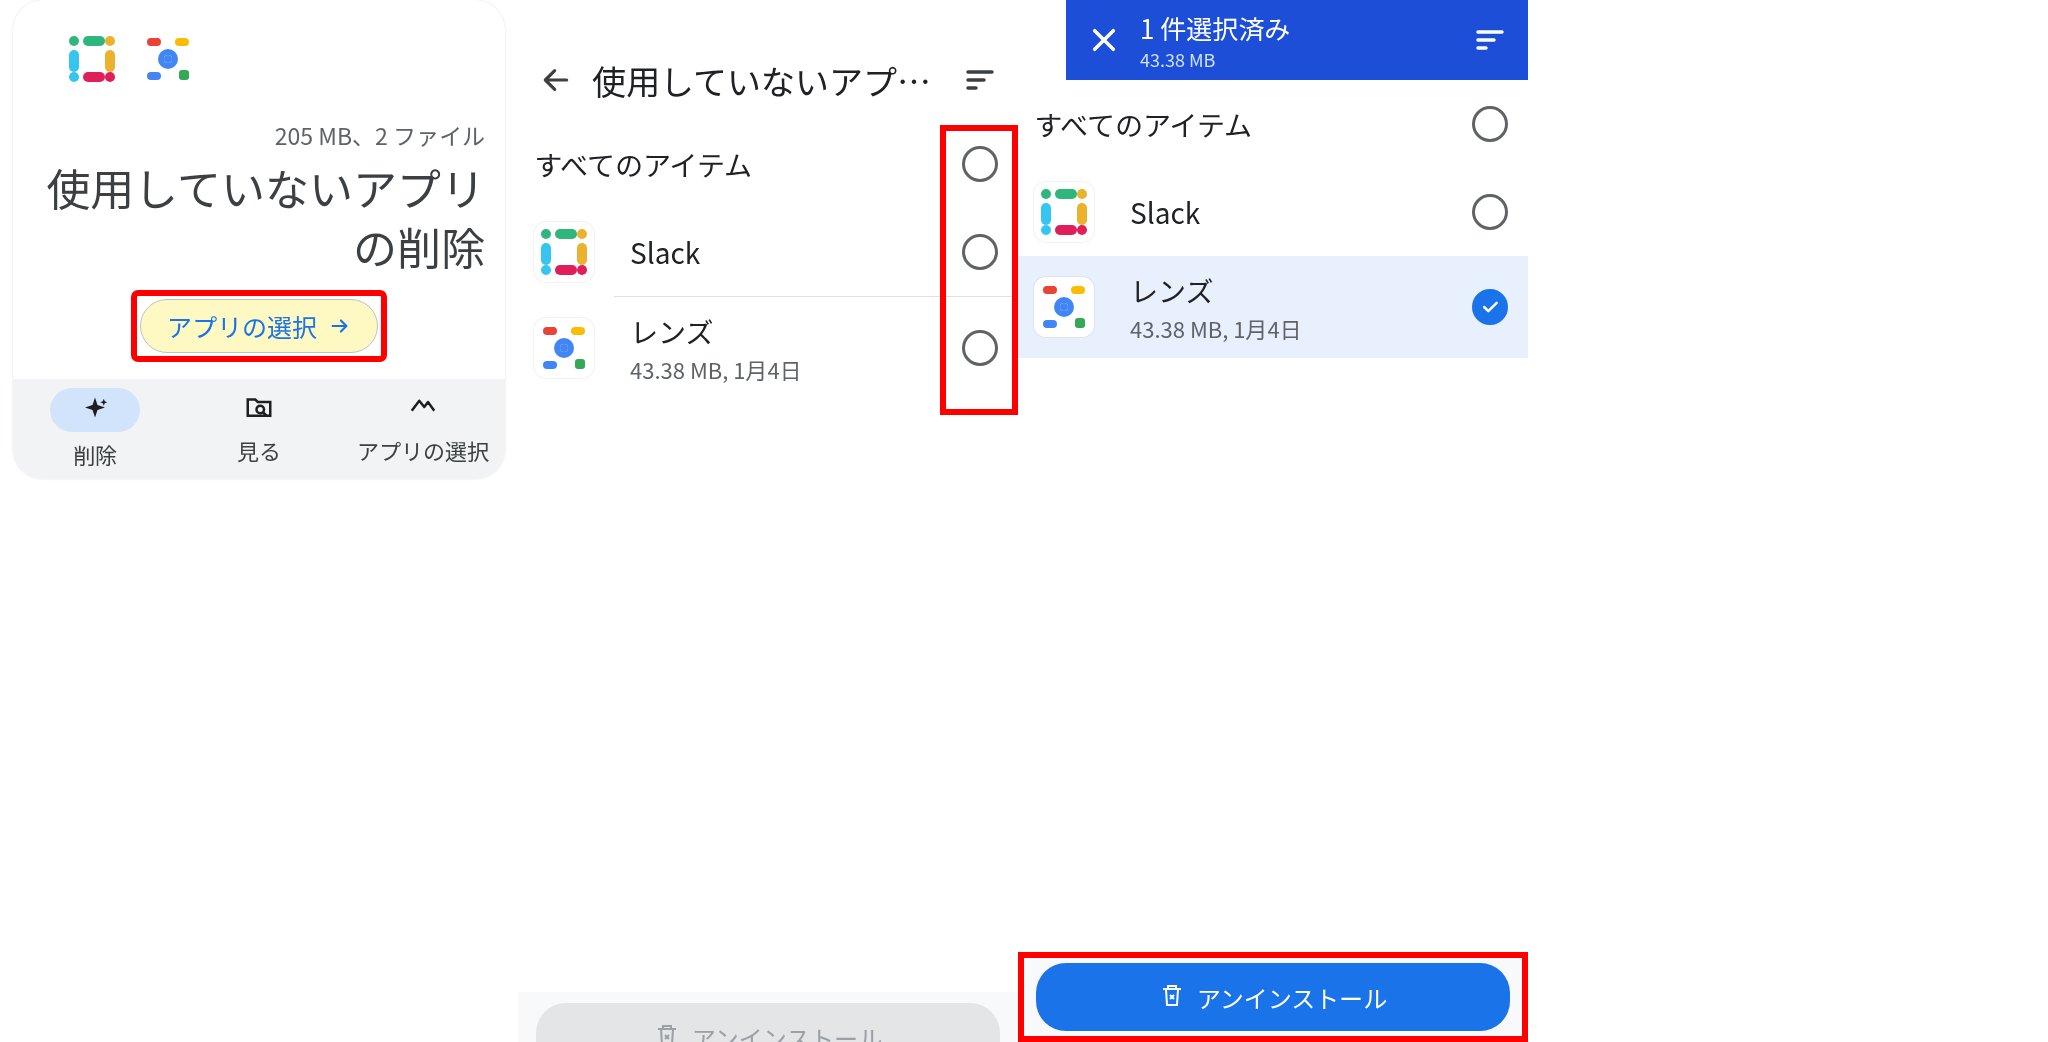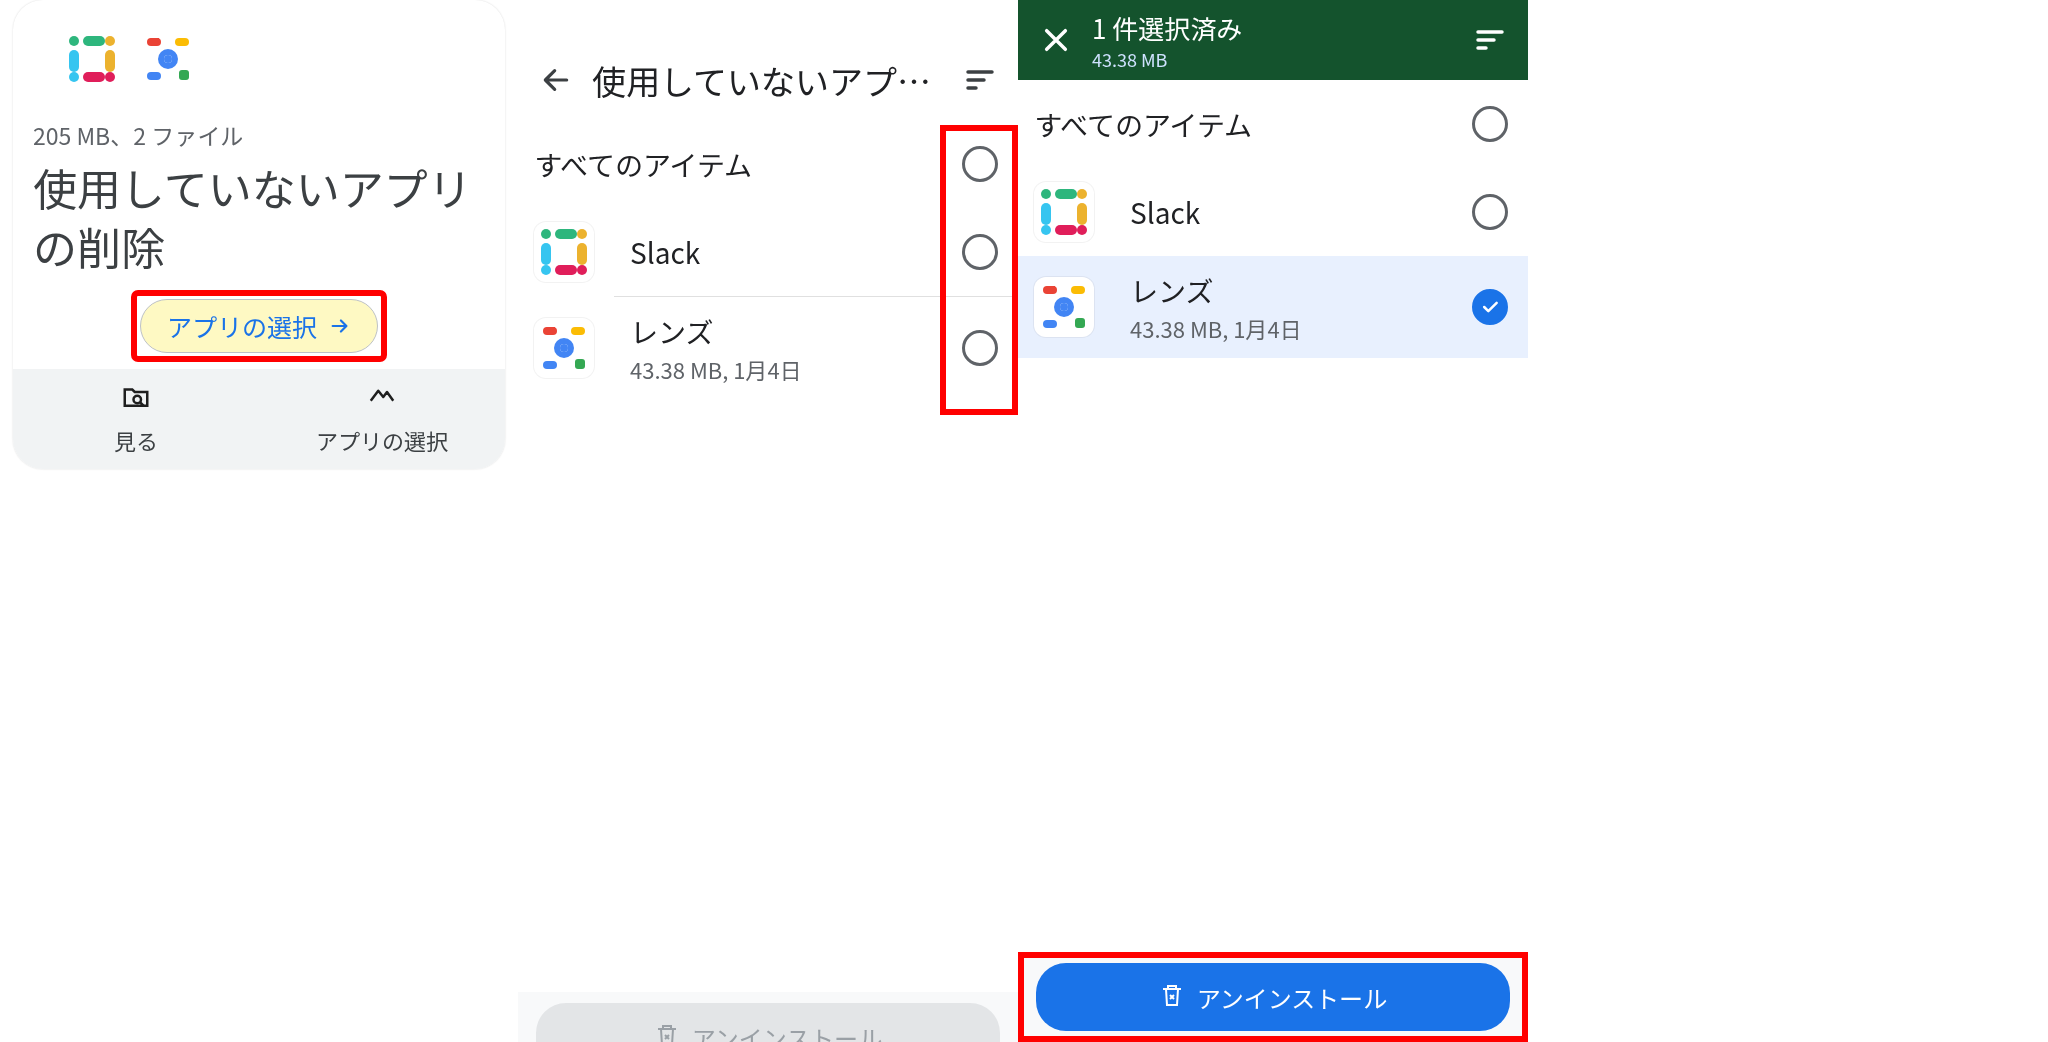--- a/index.html
+++ b/index.html
@@ -17,21 +17,21 @@
 
   
   .card {
     margin: 0 13px;
     background: #fff;
     border-radius: 30px;
     box-shadow: 0 0 2px rgba(0,0,0,.15);
     overflow: hidden;
     width: 492px;
   }
-  .card-body { padding: 30px 20px 10px; text-align: left; }
+  .card-body { padding: 30px 20px 20px; text-align: right; }
   .icons-row { display: flex; justify-content: flex-start; gap: 18px; padding-left: 30px; padding-bottom: 20px; }
   .app-icon { width: 58px; height: 58px; border-radius: 12px; display:flex; align-items:center; justify-content:center; }
   .meta-line { font-size: 23px; color: #5f6368; margin-top: 10px; }
   .card-title { font-size: 44px; color: #3c4043; margin-top: 6px; line-height: 1.35; font-weight: 400; }
   .select-btn-wrap { display: flex; justify-content: center; margin-top: 16px; }
   .select-btn {
     border: 1.5px solid #bdc1c6;
     border-radius: 34px;
     padding: 8px 26px;
     font-size: 25px;
@@ -77,21 +77,21 @@
     right: 0px;
     top: 85px;
     width: 78px;
     height: 290px;
     border: 6px solid #ff0000;
   }
 
   .row.selected { background: #e8f0fe; }
 
   
-  .p3 .topbar { background: #14532d; color: #fff; }
+  .p3 .topbar { background: #1d4ed8; color: #fff; margin-left: 48px; }
   .p3 .topbar .hcol { flex:1; display:flex; flex-direction:column; }
   .p3 .topbar .ht { font-size: 26px; color:#fff; }
   .p3 .topbar .hs { font-size: 18px; color:#cfe2ff; }
   .p3 .ic-btn svg { stroke:#fff; fill:#fff; }
 
   
   .bottom-bar {
     position:absolute; bottom:0; left:0; right:0; height: 90px;
     background:#f8f9fa; display:flex; align-items:center; justify-content:center; padding: 0 18px;
   }
@@ -169,20 +169,28 @@
               <svg width="22" height="22" viewBox="0 0 24 24">
                   <path d="M4 12h14M13 6l6 6-6 6" stroke="#1a73e8" stroke-width="2.4" fill="none" stroke-linecap="round" stroke-linejoin="round"></path>
                 </svg>
             </span>
           </div>
         </div>
       </div>
     </div>
     <div class="bottom-nav">
       <div class="nav-item">
+        <div class="nav-pill active">
+          <svg viewBox="0 0 24 24">
+              <path d="M12 2l2 6 6 2-6 2-2 6-2-6-6-2 6-2zM19 3l.8 2 2 .8-2 .8-.8 2-.8-2-2-.8 2-.8z" fill="#1f1f1f"></path>
+            </svg>
+        </div>
+        <span>削除</span>
+      </div>
+      <div class="nav-item">
         <div class="nav-ic">
           <svg viewBox="0 0 24 24">
               <path d="M3 6h6l2 2h10v11H3z" fill="none" stroke="#1f1f1f" stroke-width="2"></path>
               <circle cx="13" cy="14" r="3" fill="none" stroke="#1f1f1f" stroke-width="2"></circle>
               <path d="M15.2 16.2L18 19" stroke="#1f1f1f" stroke-width="2"></path>
             </svg>
         </div>
         <span>見る</span>
       </div>
       <div class="nav-item">

